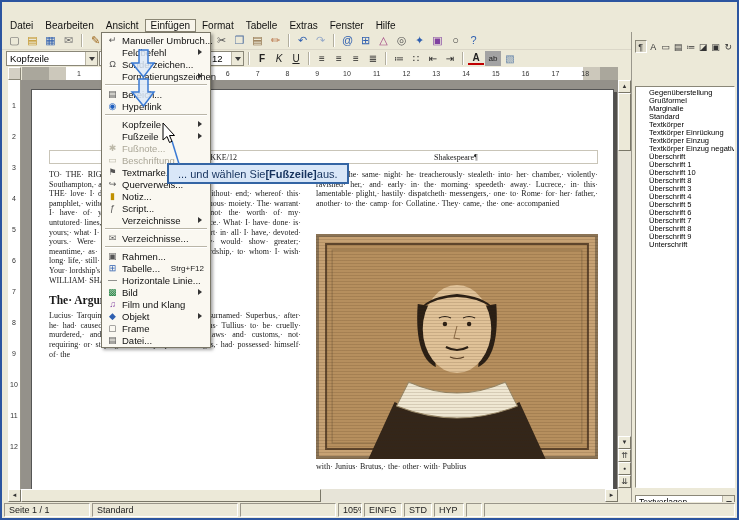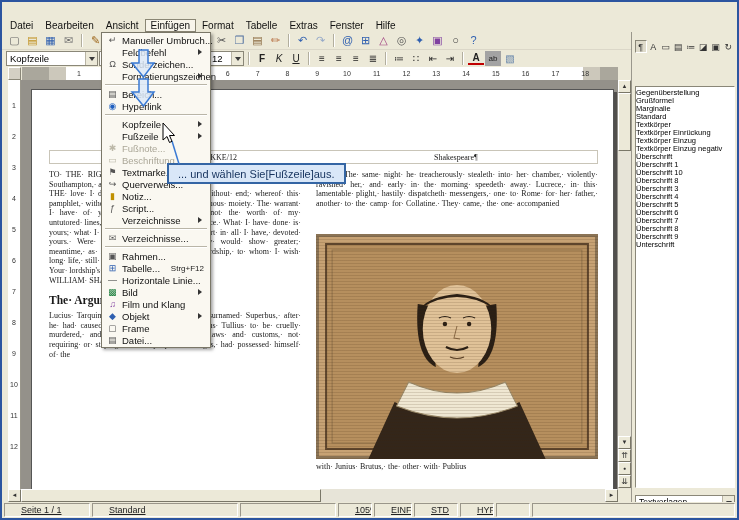--- a/index.html
+++ b/index.html
@@ -95,48 +95,48 @@
   
   .stylist { position:absolute; left:629px; top:30px; width:106px; height:470px;
     background:#ece9d8; border-left:1px solid #9a978c; }
   .st-toolbar { position:absolute; left:3px; top:8px; right:3px; height:15px; display:flex; gap:1px; }
   .sti { width:13px; height:13px; display:flex; align-items:center; justify-content:center;
     font-size:9px; color:#333; border:1px solid transparent; }
   .sti.pressed { border-color:#8a8778 #fff #fff #8a8778; background:#dfdbcb; }
   .sti.rgrp { margin-left:auto; }
   .st-list { position:absolute; left:3px; top:54px; width:100px; height:402px; background:#fff;
     border:1px solid; border-color:#8a8778 #fff #fff #8a8778; overflow:hidden; padding-top:2px; }
-  .st-item { display:block; height:8px; line-height:8px; font-size:7.5px; padding-left:0;
+  .st-item { display:block; height:8px; line-height:8px; font-size:7.5px; padding-left:13px;
     white-space:nowrap; color:#000; }
   .st-bottom { position:absolute; left:3px; top:459px; width:100px; height:14px; }
   .st-combo { width:100%; height:14px; font-size:8.5px; }
 
   
   .statusbar { position:absolute; left:0; top:500px; width:735px; height:16px; background:#ece9d8;
     display:flex; gap:2px; padding:1px 2px; font-size:9px; }
-  .sb-cell { border:1px solid; border-color:#9a968a #fff #fff #9a968a; padding:0 16px;
-    line-height:12px; white-space:nowrap; color:#222; overflow:hidden;text-decoration:underline; }
+  .sb-cell { border:1px solid; border-color:#9a968a #fff #fff #9a968a; padding:0 4px;
+    line-height:12px; white-space:nowrap; color:#222; overflow:hidden; }
 
   
   .menu { position:absolute; left:99px; top:30px; width:110px; background:#faf8f1;
     border:1px solid #7a7768; box-shadow:2px 2px 3px rgba(0,0,0,0.35); padding:1px; z-index:40; }
   .mi { position:relative; height:12px; display:flex; align-items:center; font-size:9.5px;
     padding:0 5px 0 19px; color:#111; white-space:nowrap; }
   .mic { position:absolute; left:3px; width:13px; font-size:9px; text-align:center; color:#555; }
   .mshort { margin-left:auto; font-size:8px; color:#222; padding-left:4px; }
   .mi.sub::after { content:""; position:absolute; right:4px; top:3px;
     border:3px solid transparent; border-left:4px solid #333; }
   .mi.dis { color:#aba798; } .mi.dis .mic { color:#bcb8a8; }
   .msep { height:0; margin:2px 2px; border-top:1px solid #b9b5a7; border-bottom:1px solid #fff; }
 
   
   .callout { position:absolute; left:165px; top:161px; height:21px; background:#d9e7f8;
     border:2px solid #3465a4; display:flex; align-items:center; padding:0 9px;
     font-size:11px; color:#16335e; white-space:nowrap; z-index:45; }
-  .callout b { font-weight:normal;text-align:center; }
+  .callout b { font-weight:bold;text-align:center; }
   .overlay { position:absolute; left:0; top:0; width:735px; height:516px;
     z-index:50; pointer-events:none; }
 </style>
 </head>
 <body>
 
 <div id="screen">
 
 
   <div class="menubar">
@@ -358,21 +358,21 @@
       </span>
     </div>
   </div>
 
   <div class="statusbar">
     <span class="sb-cell" style="width:86px">Seite 1 / 1</span>
     <span class="sb-cell" style="width:146px">Standard</span>
     <span class="sb-cell" style="width:96px"></span>
     <span class="sb-cell" style="width:24px">105%</span>
     <span class="sb-cell" style="width:38px">EINFG</span>
-    <span class="sb-cell" style="width:44px">STD</span>
+    <span class="sb-cell" style="width:28px">STD</span>
     <span class="sb-cell" style="width:30px">HYP</span>
     <span class="sb-cell" style="width:16px"></span>
     <span class="sb-cell" style="flex:1"></span>
   </div>
 
   <div class="menu">
     <div class="mi">
         <span class="mic">↵</span>
         <span>Manueller Umbruch...</span>
       </div>

